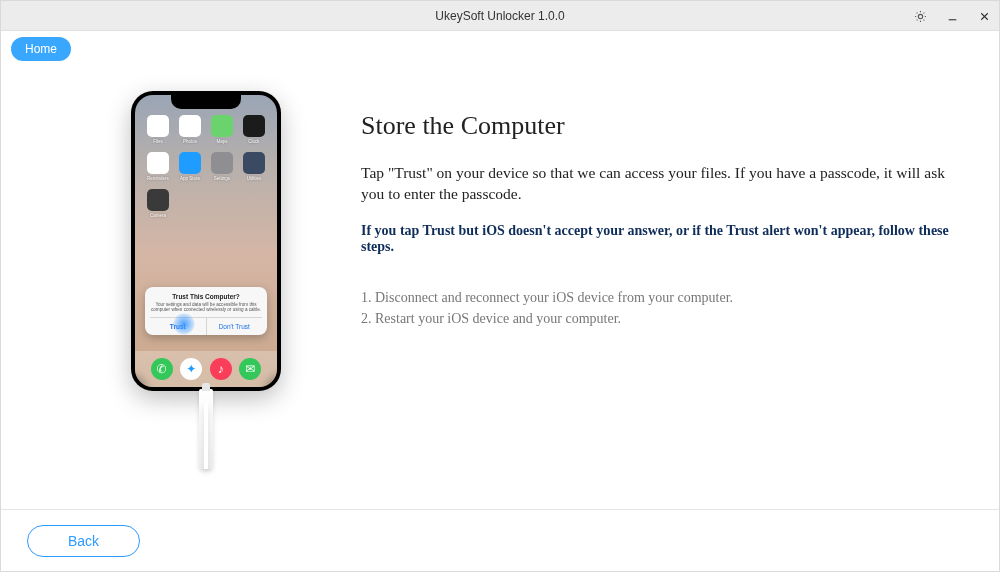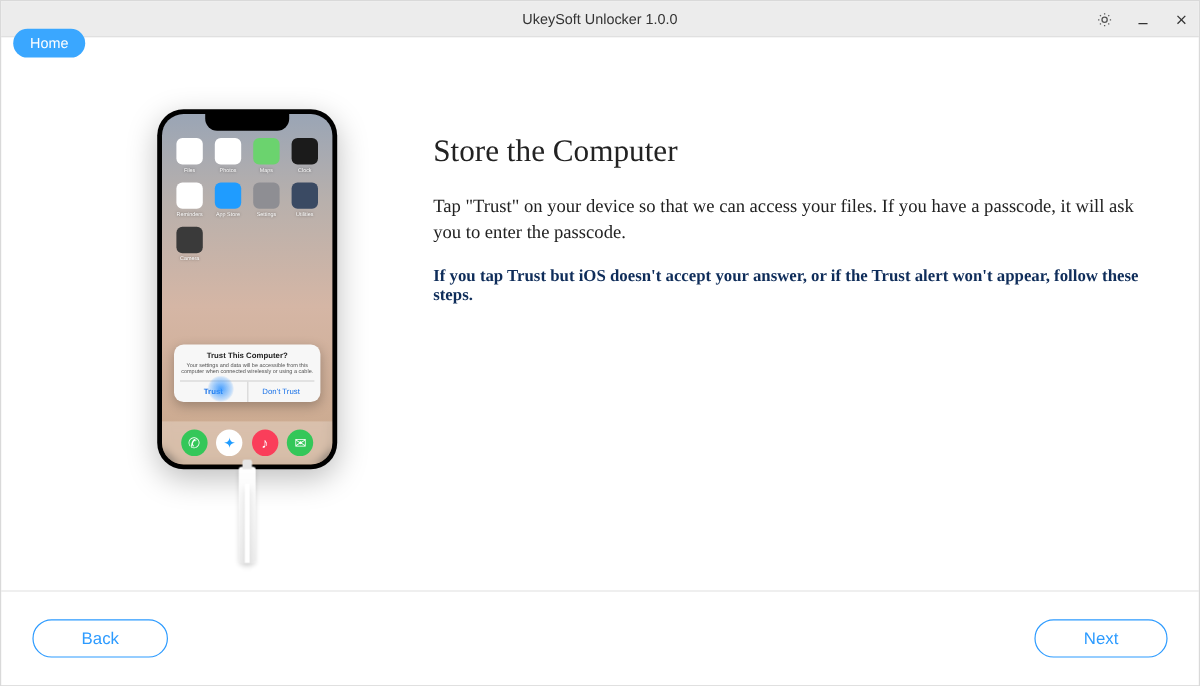--- a/index.html
+++ b/index.html
@@ -7,21 +7,21 @@
   .window { width: 1000px; height: 572px; border: 1px solid #d9d9d9; position: relative; display: flex; flex-direction: column; }
 
   
   .titlebar { height: 30px; background: #ececec; display: flex; align-items: center; position: relative; border-bottom: 1px solid #e0e0e0; }
   .titlebar .title { position: absolute; left: 50%; transform: translateX(-50%); font-size: 12px; color: #333; }
   .titlebar .controls { position: absolute; right: 4px; top: 0; height: 30px; display: flex; align-items: center; gap: 10px; }
   .titlebar .ctrl { width: 22px; height: 22px; display: flex; align-items: center; justify-content: center; color: #444; cursor: pointer; }
   .titlebar .ctrl svg { width: 13px; height: 13px; }
 
   
-  .home-btn { position: absolute; top: 23px; left: 10px; background: #3aa7ff; color: #fff; font-size: 12px; padding: 5px 14px; border-radius: 14px; cursor: pointer; }
+  .home-btn { position: absolute; top: 36px; left: 10px; background: #3aa7ff; color: #fff; font-size: 12px; padding: 5px 14px; border-radius: 14px; cursor: pointer; }
 
   
   .content { flex: 1; display: flex; padding: 60px 30px 0 60px; }
   .left { width: 290px; display: flex; flex-direction: column; align-items: center; }
   .right { flex: 1; padding-left: 10px; padding-top: 20px; max-width: 630px; }
 
   
   .phone { width: 150px; height: 300px; border-radius: 22px; background: #000; padding: 4px; box-shadow: 0 8px 25px rgba(0,0,0,0.25); position: relative; }
   .screen { width: 100%; height: 100%; border-radius: 18px; overflow: hidden; position: relative; background: linear-gradient(180deg, #9aa5b5 0%, #b8b0ac 25%, #d5b6a5 55%, #c9a78a 100%); }
   .notch { position: absolute; top: 0; left: 50%; transform: translateX(-50%); width: 70px; height: 14px; background: #000; border-bottom-left-radius: 10px; border-bottom-right-radius: 10px; z-index: 5; }
@@ -48,21 +48,21 @@
 
   
   .h1 { font-size: 26px; font-weight: 400; color: #222; margin-bottom: 22px; font-family: Georgia, "Times New Roman", serif; }
   .para { font-size: 15.5px; line-height: 1.35; color: #222; font-family: Georgia, "Times New Roman", serif; }
   .para + .para { }
   .blockp { margin-bottom: 18px; }
   .note { font-size: 14px; font-weight: 700; color: #0f2d5a; margin-bottom: 32px; font-family: Georgia, "Times New Roman", serif; }
   .step { font-size: 14px; color: #777; line-height: 1.5; font-family: Georgia, "Times New Roman", serif; }
 
   
-  .footer { height: 79px; border-top: 1px solid #e5e5e5; display: flex; align-items: center; justify-content: space-between; padding: 0 26px; }
+  .footer { height: 62px; border-top: 1px solid #e5e5e5; display: flex; align-items: center; justify-content: space-between; padding: 0 26px; }
   .btn { border: 1.5px solid #2d9bff; color: #2d9bff; background: #fff; border-radius: 20px; padding: 7px 40px; font-size: 14px; cursor: pointer; font-family: inherit; }
 </style>
 </head>
 <body>
 
 <div class="window">
 
   <div class="titlebar">
     <div class="title">UkeySoft Unlocker 1.0.0</div>
     <div class="controls">
@@ -153,21 +153,22 @@
         <div class="cable"></div>
       </div>
     </div>
 
     <div class="right">
       <div class="h1">Store the Computer</div>
       <div class="blockp">
         <div class="para">Tap "Trust" on your device so that we can access your files. If you have a passcode, it will ask you to enter the passcode.</div>
       </div>
       <div class="note">If you tap Trust but iOS doesn't accept your answer, or if the Trust alert won't appear, follow these steps.</div>
+      <div class="step">1. Disconnect and reconnect your iOS device from your computer.</div>
+      <div class="step">2. Restart your iOS device and your computer.</div>
     </div>
   </div>
 
   <div class="footer">
     <button class="btn">Back</button>
-    <button class="btn">Next</button>
   </div>
 
 </div>
 
 </body></html>

